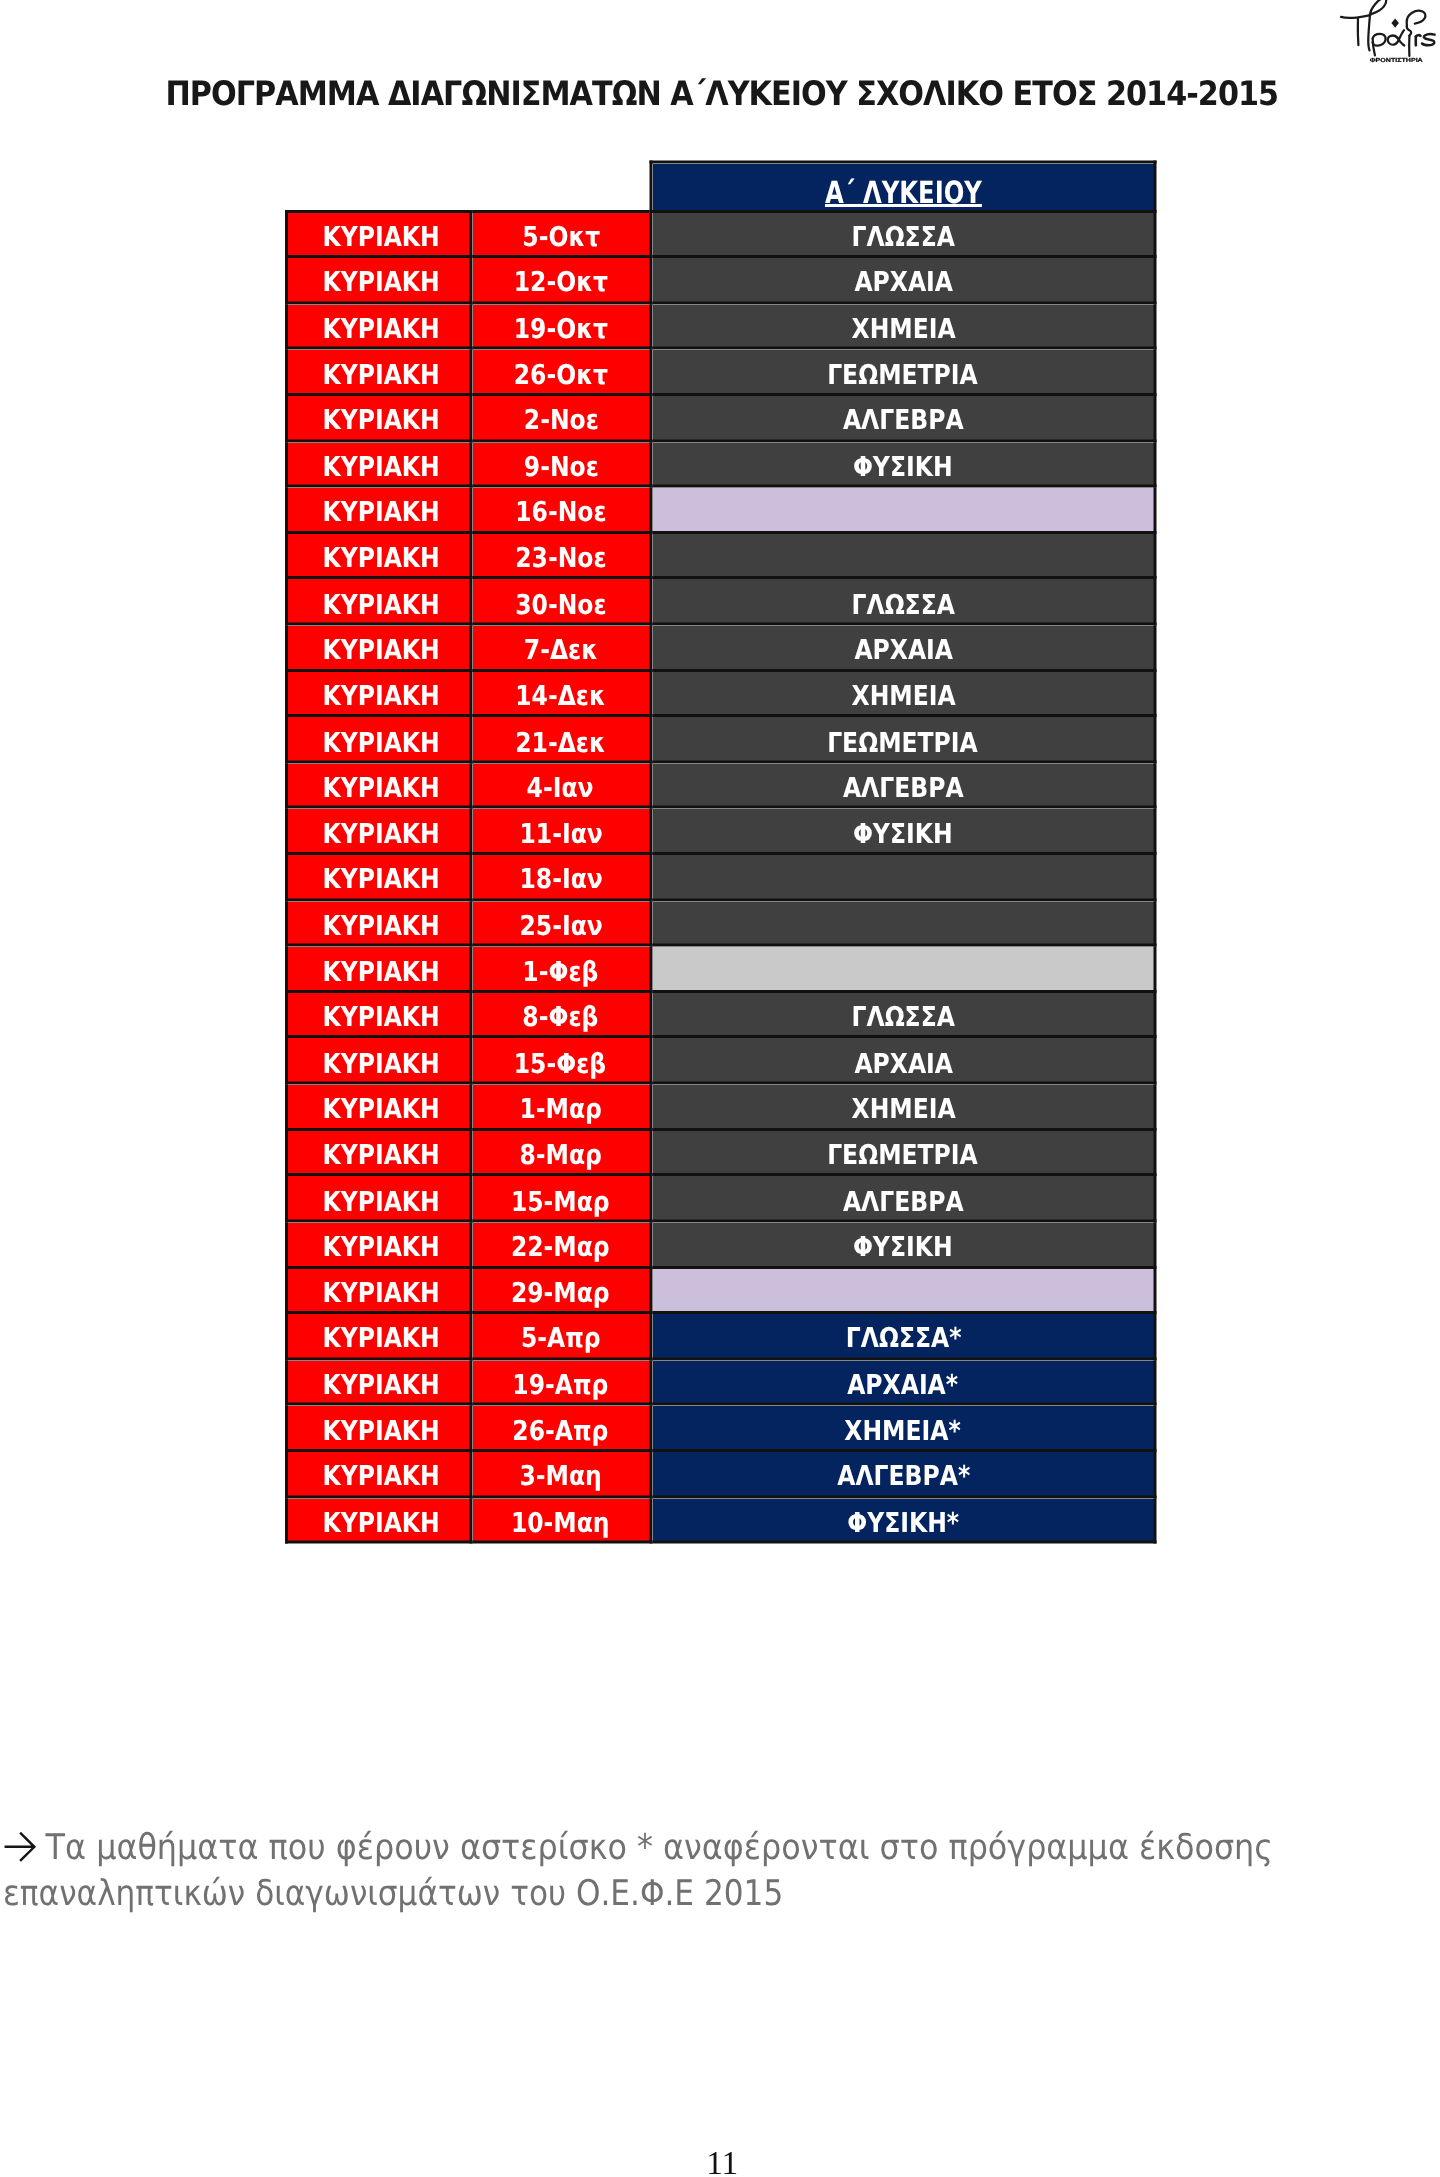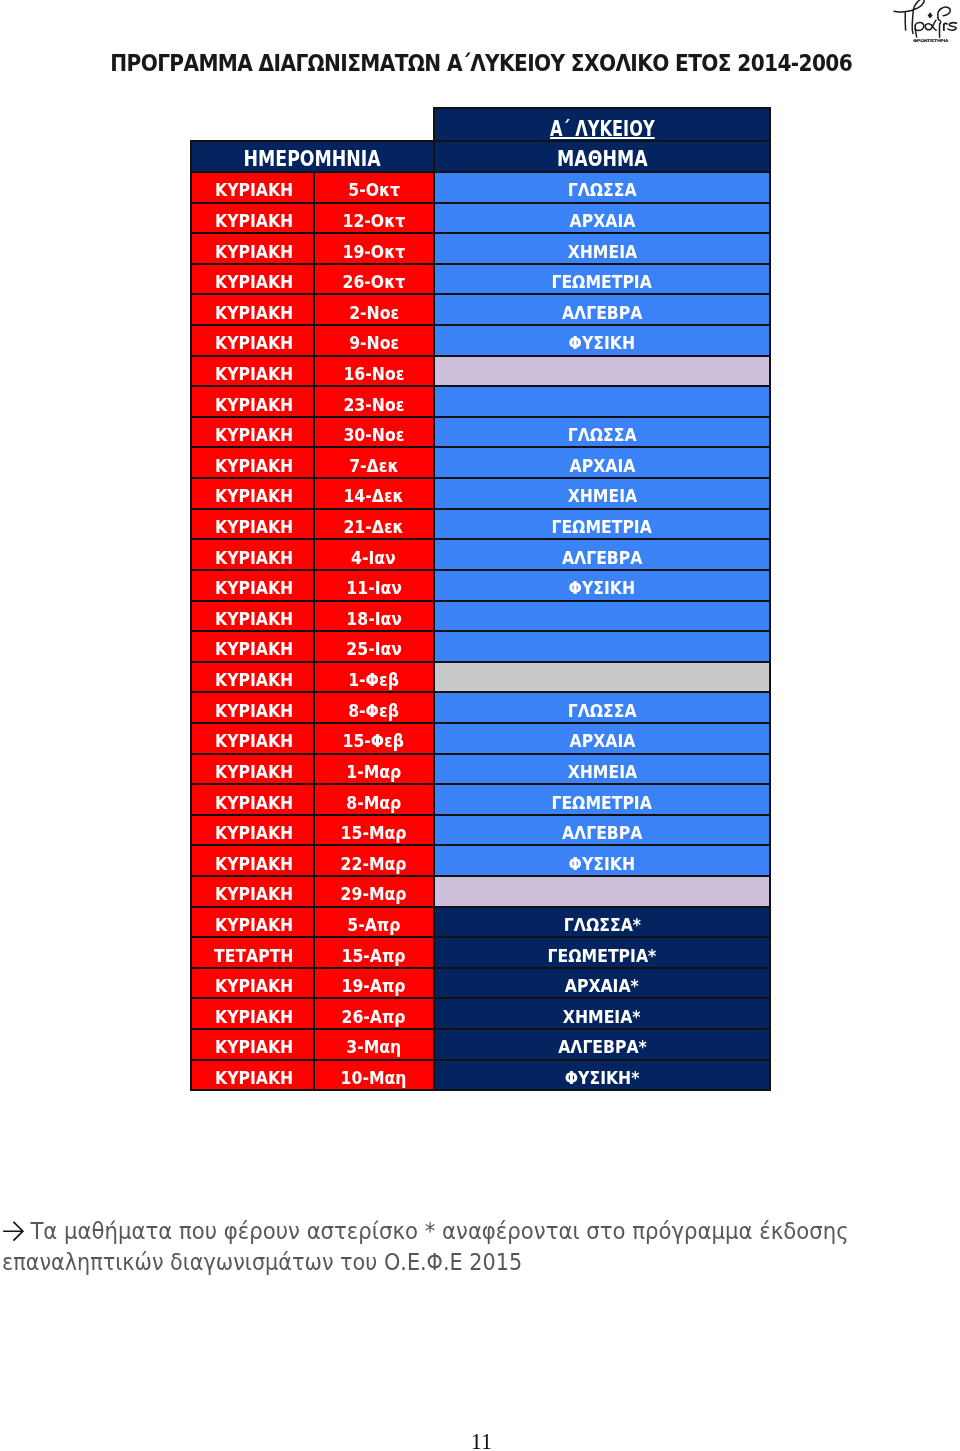--- a/index.html
+++ b/index.html
@@ -31,37 +31,37 @@
      box-sizing:border-box;padding-top:6.3px;}
   .sched td > span.cellv{display:inline-block;transform:scaleX(0.954);
      transform-origin:center;}
   .sched td.day > span.cellv{transform-origin:left center;}
   .c-day{width:123px;}
   .c-date{width:120.5px;}
   .c-subj{width:336px;}
   td.void{border:0;background:transparent;}
   td.navy{background:#04245F;}
   td.red{background:#FE0000;}
-  td.green{background:#3b82f6;margin-left:38px;}
+  td.green{background:#404040;margin-left:38px;}
   td.lavender{background:#CBBFDC;}
   td.gray{background:#C9C9C9;}
   td.day{text-align:center;padding-left:7.9px;}
   tr.hdr-grade td{height:32.5px;text-align:center;}
   tr.hdr-cols td{height:31.5px;}
   .grade-label{display:inline-block;text-decoration:underline;
      text-underline-offset:1.0px;text-decoration-thickness:1.8px;
      font-size:20.4px;letter-spacing:0px;position:relative;top:1.4px;
      transform:scaleX(0.882);transform-origin:center;}
   .hdr-label{display:inline-block;font-size:20.55px;letter-spacing:0px;
      transform:scaleX(0.937);transform-origin:center;position:relative;top:-0.4px;}
 
   
   .footnote{position:absolute;left:2.4px;top:1216.4px;width:940px;
     font-family:"DejaVu Sans Condensed","DejaVu Sans",sans-serif;
-    font-size:23.6px;color:#0369a1;line-height:30.3px;font-weight:normal;
+    font-size:23.6px;color:#ec4899;line-height:30.3px;font-weight:normal;
     filter:saturate(0);}
   .footnote .arrow{display:inline-block;vertical-align:baseline;
     position:relative;top:1.9px;left:0.7px;margin-right:7.0px;overflow:visible;}
   .footnote .fnline{display:inline-block;white-space:nowrap;
     transform-origin:left center;}
   .footnote .fn2{transform:scaleX(0.979);}
 
   
   .pageno{position:absolute;left:1.5px;top:1431px;width:960px;text-align:center;
     font-family:"Liberation Serif",serif;font-size:22.2px;color:#111;line-height:22px;
@@ -98,37 +98,33 @@
 
         <path stroke-width="1.65" d="M66.4 23.1 C64.3 22.5, 61.3 22.7, 59.9 23.7 C58.5 24.8, 59.5 25.8, 61.8 26.2 C64.2 26.6, 66.0 26.9, 66.2 28.0 C66.5 29.2, 64.4 30.2, 62.2 30.2 C60.3 30.2, 58.7 29.7, 58.0 29.0"></path>
       </g>
       <path fill="#1b1b1d" stroke="none" d="M40.1 12.3 L42.6 15.4 L40.1 18.5 L37.6 15.4 Z"></path>
       <g class="sub-wrap" fill="#111111" stroke="#111111" stroke-width="0.16">
         <text x="23.2" y="41.6" font-size="3.9" textLength="35.3" lengthAdjust="spacingAndGlyphs" font-family="'Liberation Sans',sans-serif" font-weight="bold">ΦΡΟΝΤΙΣΤΗΡΙΑ</text>
       </g>
     </svg>
   </div>
 
-  <div class="doc-title">ΠΡΟΓΡΑΜΜΑ ΔΙΑΓΩΝΙΣΜΑΤΩΝ Α΄ΛΥΚΕΙΟΥ ΣΧΟΛΙΚΟ ΕΤΟΣ 2014-2006</div>
+  <div class="doc-title">ΠΡΟΓΡΑΜΜΑ ΔΙΑΓΩΝΙΣΜΑΤΩΝ Α΄ΛΥΚΕΙΟΥ ΣΧΟΛΙΚΟ ΕΤΟΣ 2014-2015</div>
 
   <table class="sched">
     <colgroup>
         <col class="c-day">
         <col class="c-date">
         <col class="c-subj">
       </colgroup>
     <tbody>
       <tr class="hdr-grade">
         <td class="void" colspan="2"></td>
         <td class="navy"><span class="grade-label">Α΄ ΛΥΚΕΙΟΥ</span></td>
       </tr>
-      <tr class="hdr-cols">
-        <td class="navy" colspan="2"><span class="hdr-label">ΗΜΕΡΟΜΗΝΙΑ</span></td>
-        <td class="navy"><span class="hdr-label">ΜΑΘΗΜΑ</span></td>
-      </tr>
     <tr>
           <td class="red day"><span class="cellv">ΚΥΡΙΑΚΗ</span></td>
           <td class="red"><span class="cellv">5-Οκτ</span></td>
           <td class="green"><span class="cellv">ΓΛΩΣΣΑ</span></td>
         </tr>
         <tr>
           <td class="red day"><span class="cellv">ΚΥΡΙΑΚΗ</span></td>
           <td class="red"><span class="cellv">12-Οκτ</span></td>
           <td class="green"><span class="cellv">ΑΡΧΑΙΑ</span></td>
         </tr>
@@ -239,25 +235,20 @@
         </tr>
         <tr>
           <td class="red day"><span class="cellv">ΚΥΡΙΑΚΗ</span></td>
           <td class="red"><span class="cellv">29-Μαρ</span></td>
           <td class="lavender"><span class="cellv"></span></td>
         </tr>
         <tr>
           <td class="red day"><span class="cellv">ΚΥΡΙΑΚΗ</span></td>
           <td class="red"><span class="cellv">5-Απρ</span></td>
           <td class="navy"><span class="cellv">ΓΛΩΣΣΑ*</span></td>
-        </tr>
-        <tr>
-          <td class="red day"><span class="cellv">ΤΕΤΑΡΤΗ</span></td>
-          <td class="red"><span class="cellv">15-Απρ</span></td>
-          <td class="navy"><span class="cellv">ΓΕΩΜΕΤΡΙΑ*</span></td>
         </tr>
         <tr>
           <td class="red day"><span class="cellv">ΚΥΡΙΑΚΗ</span></td>
           <td class="red"><span class="cellv">19-Απρ</span></td>
           <td class="navy"><span class="cellv">ΑΡΧΑΙΑ*</span></td>
         </tr>
         <tr>
           <td class="red day"><span class="cellv">ΚΥΡΙΑΚΗ</span></td>
           <td class="red"><span class="cellv">26-Απρ</span></td>
           <td class="navy"><span class="cellv">ΧΗΜΕΙΑ*</span></td>

